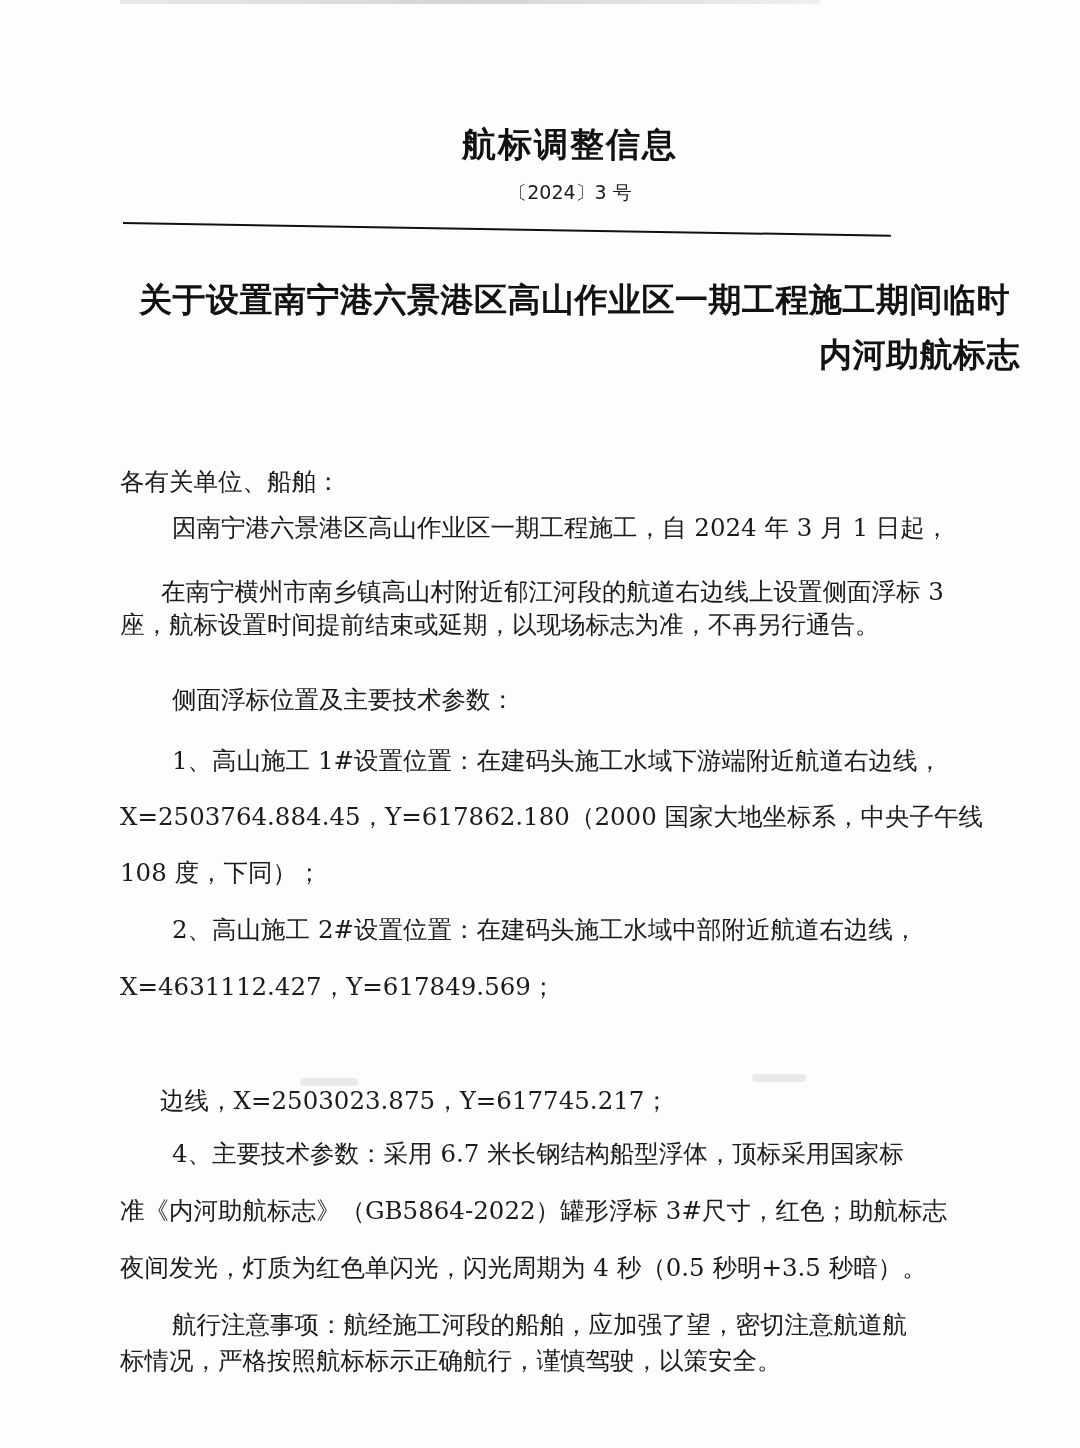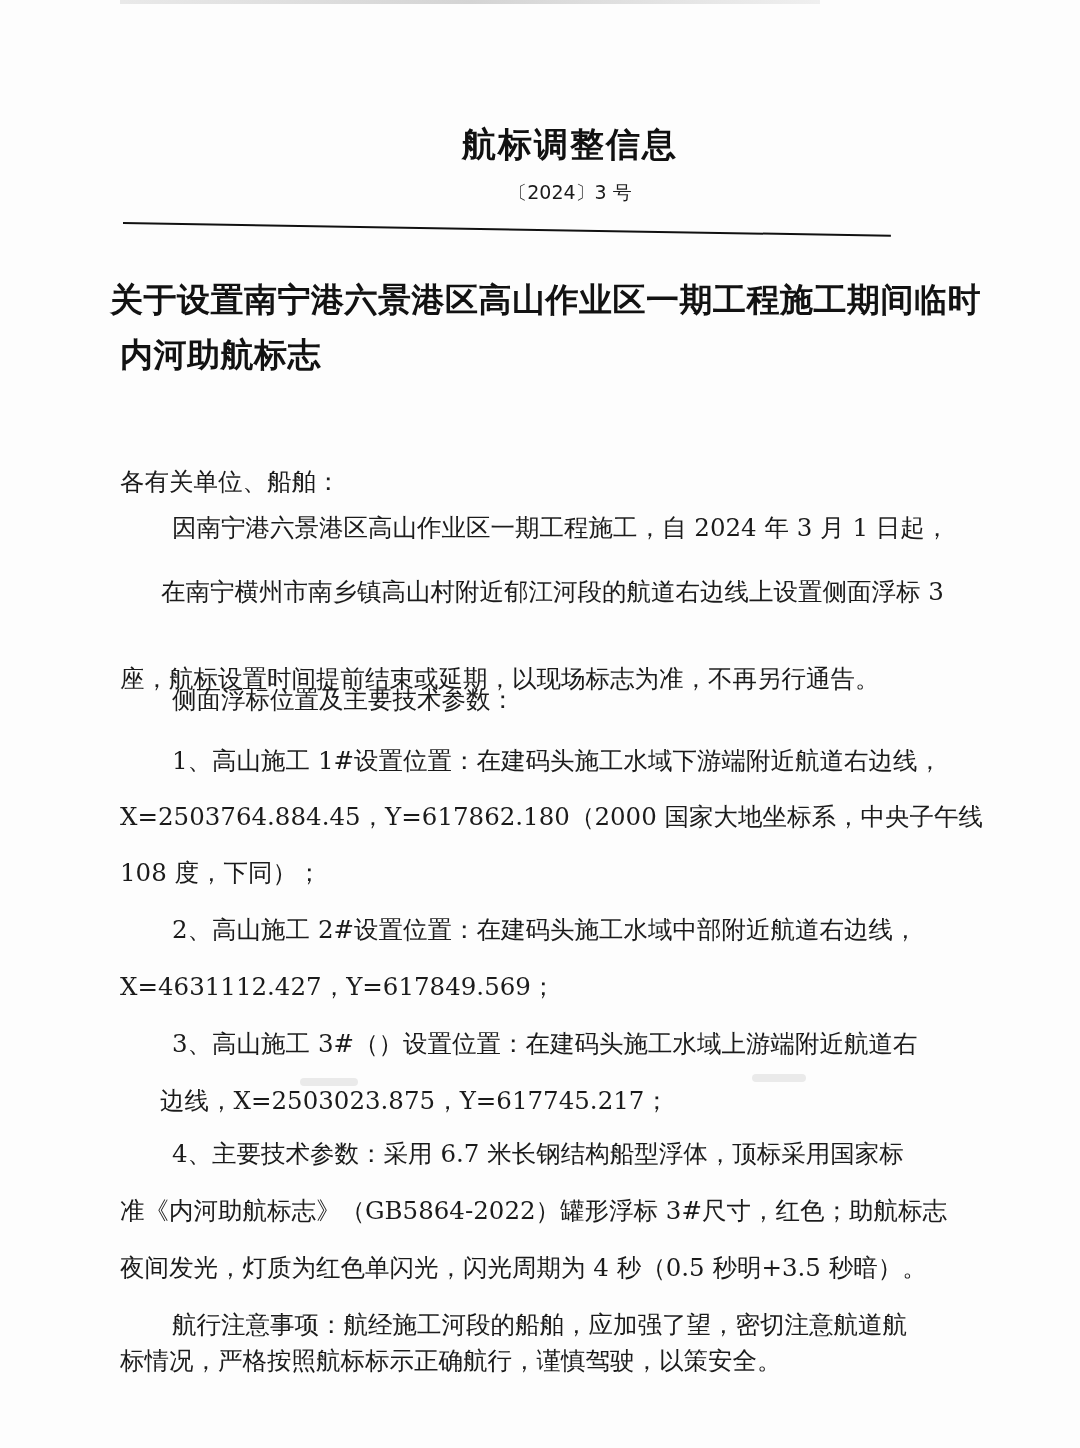--- a/index.html
+++ b/index.html
@@ -54,21 +54,21 @@
       width: 768px;
       height: 2px;
       background: #111;
       transform: rotate(0.95deg);
       transform-origin: left center;
     }
     .notice-title {
       position: absolute;
       left: 110px;
       width: 900px;
-      text-align: left;
+      text-align: right;
       font-family: "DejaVu Sans", sans-serif;
       font-weight: bold;
       font-size: 33px;
       color: #121212;
       letter-spacing: 0.5px;
     }
     .notice-title.line1 { top: 278px; }
     .notice-title.line2 { top: 333px; left: 120px; }
     .body-text {
       position: absolute;
@@ -96,32 +96,31 @@
   <div class="header-number">〔2024〕3 号</div>
   <div class="divider"></div>
 
   <div class="notice-title line1">关于设置南宁港六景港区高山作业区一期工程施工期间临时</div>
   <div class="notice-title line2">内河助航标志</div>
 
   <div class="body-text" style="top:465px;text-align:center;">各有关单位、船舶：</div>
 
   <div class="body-text indent" style="top:511px;">因南宁港六景港区高山作业区一期工程施工，自 2024 年 3 月 1 日起，</div>
   <div class="body-text" style="top:575px;margin-left:41px;">在南宁横州市南乡镇高山村附近郁江河段的航道右边线上设置侧面浮标 3</div>
-  <div class="body-text" style="top:662px;">座，航标设置时间提前结束或延期，以现场标志为准，不再另行通告。</div>
+  <div class="body-text" style="top:608px;">座，航标设置时间提前结束或延期，以现场标志为准，不再另行通告。</div>
 
   <div class="body-text indent" style="top:683px;">侧面浮标位置及主要技术参数：</div>
 
   <div class="body-text indent" style="top:744px;">1、高山施工 1#设置位置：在建码头施工水域下游端附近航道右边线，</div>
   <div class="body-text" style="top:800px;">X=2503764.884.45，Y=617862.180（2000 国家大地坐标系，中央子午线</div>
   <div class="body-text" style="top:856px;">108 度，下同）；</div>
 
   <div class="body-text indent" style="top:913px;">2、高山施工 2#设置位置：在建码头施工水域中部附近航道右边线，</div>
   <div class="body-text" style="top:970px;">X=4631112.427，Y=617849.569；</div>
 
-  <div class="body-text indent" style="top:1027px;">3、高山施工 3#（）设置位置：在建码头施工水域上游端附近航道右</div>
   <div class="watermark-smudge" style="left:300px; top:1078px; width:58px;"></div>
   <div class="watermark-smudge" style="left:752px; top:1074px; width:54px;"></div>
   <div class="body-text" style="top:1084px;margin-left:40px;">边线，X=2503023.875，Y=617745.217；</div>
 
   <div class="body-text indent" style="top:1137px;">4、主要技术参数：采用 6.7 米长钢结构船型浮体，顶标采用国家标</div>
   <div class="body-text" style="top:1194px;">准《内河助航标志》（GB5864-2022）罐形浮标 3#尺寸，红色；助航标志</div>
   <div class="body-text" style="top:1251px;">夜间发光，灯质为红色单闪光，闪光周期为 4 秒（0.5 秒明+3.5 秒暗）。</div>
 
   <div class="body-text indent" style="top:1308px;">航行注意事项：航经施工河段的船舶，应加强了望，密切注意航道航</div>
   <div class="body-text" style="top:1312px;margin-top:32px;">标情况，严格按照航标标示正确航行，谨慎驾驶，以策安全。</div>

